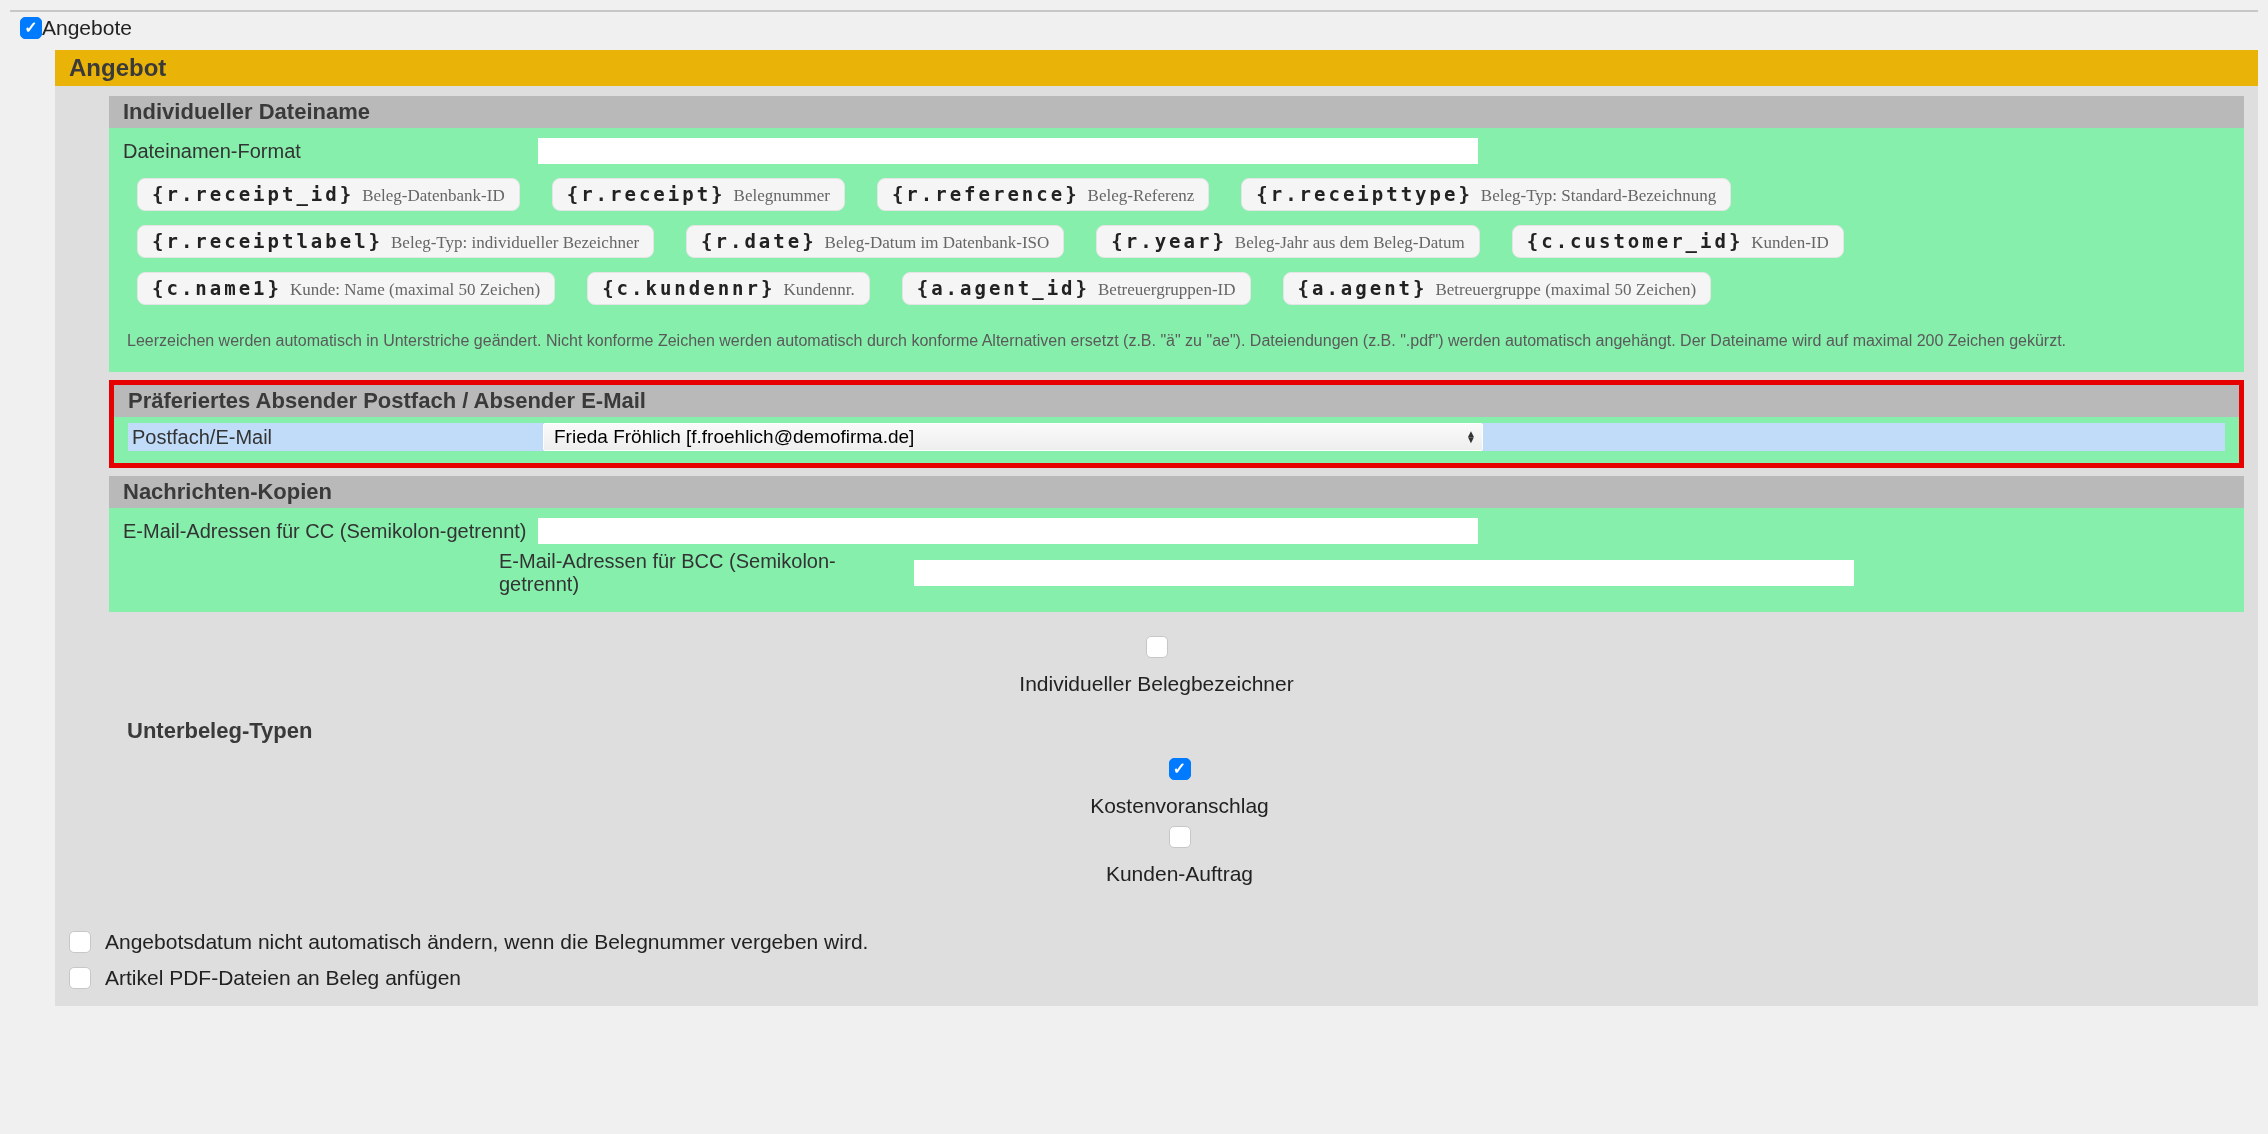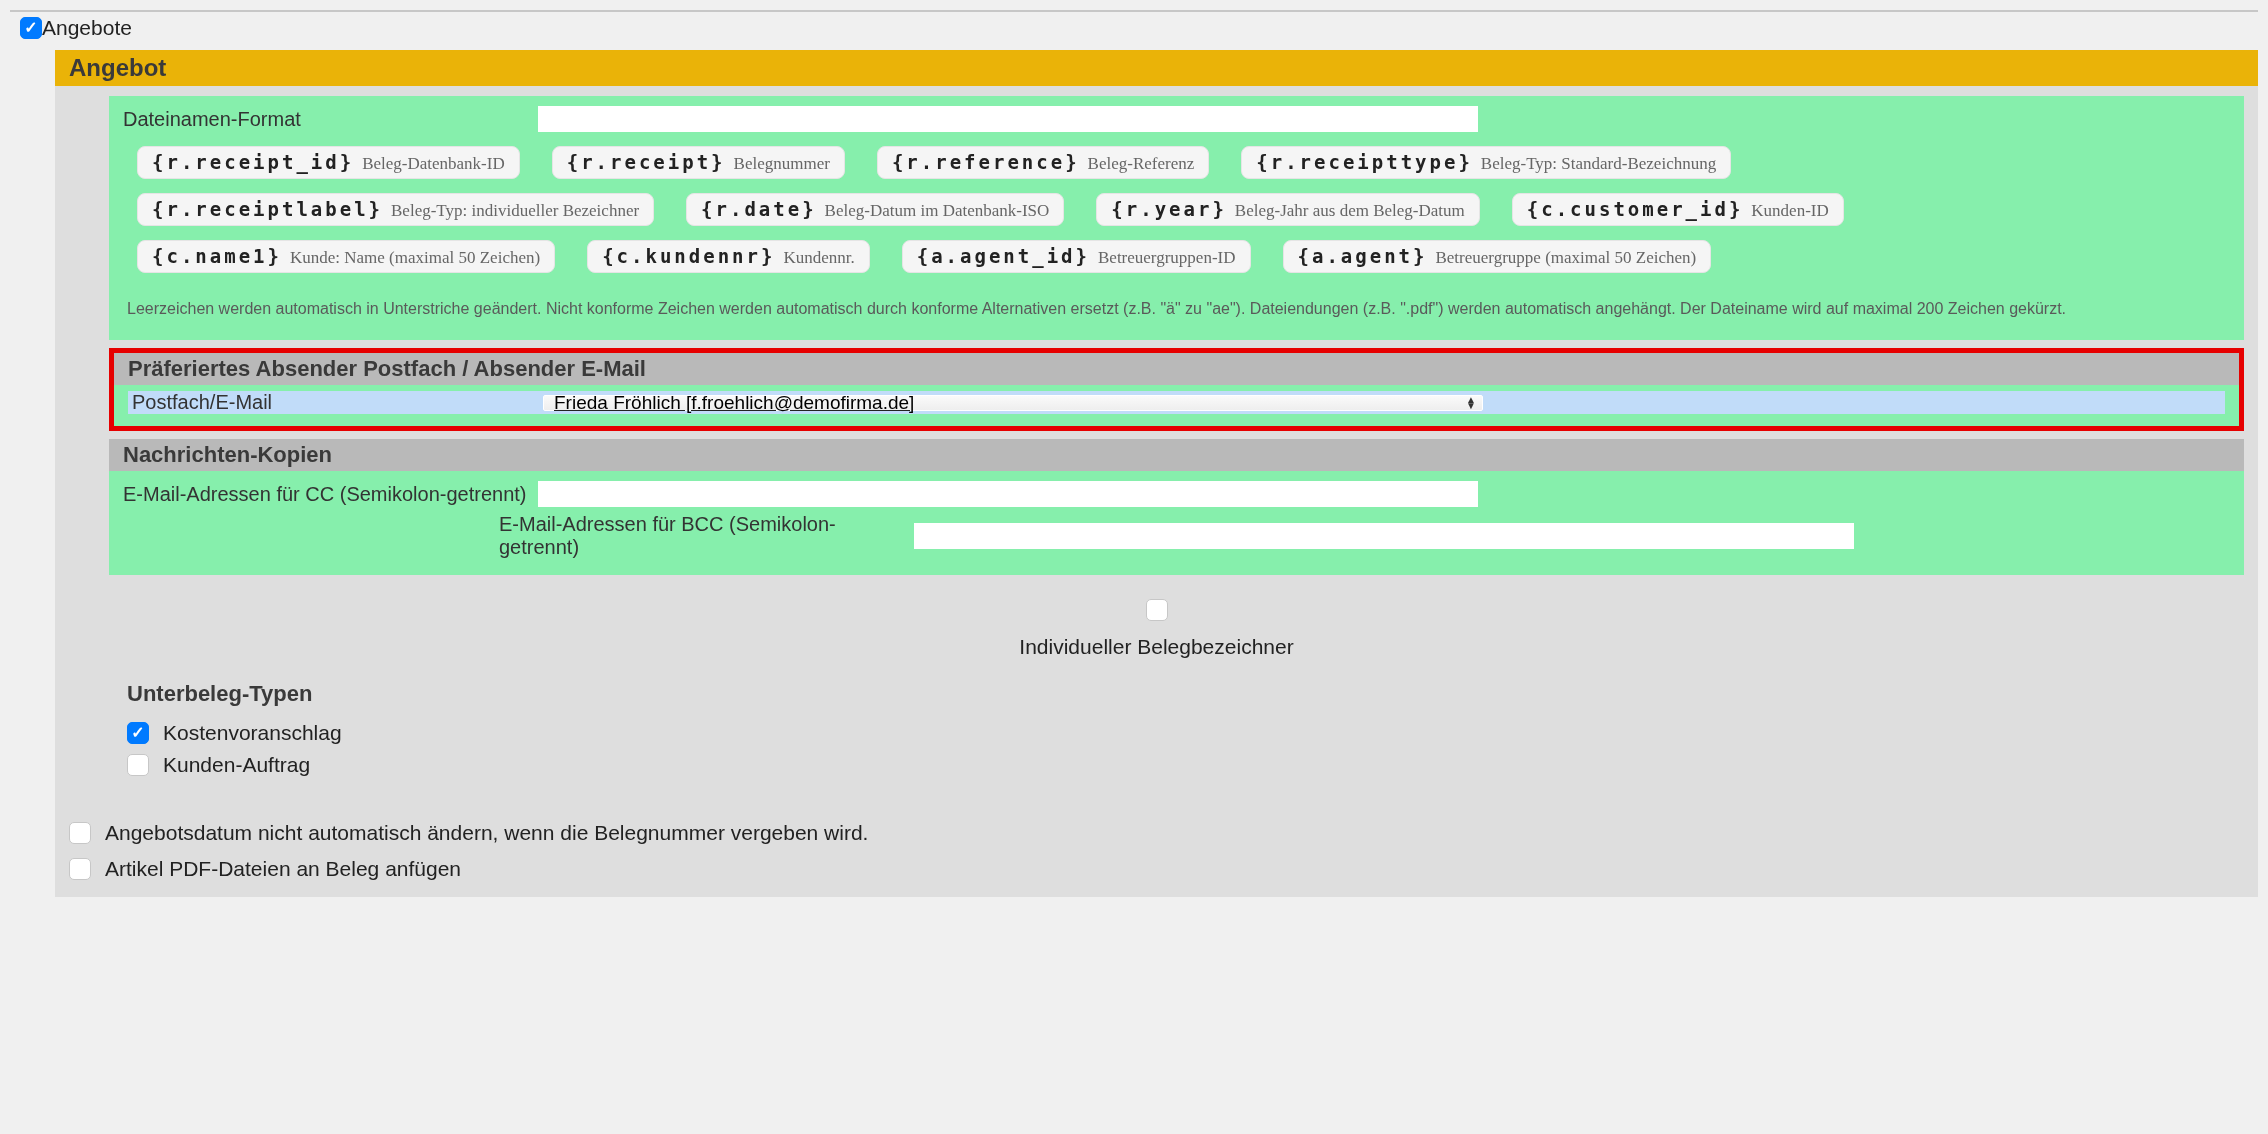--- a/index.html
+++ b/index.html
@@ -148,25 +148,24 @@
     .row-selected {
       background: #c1dcf9;
     }
     .select-wrap {
       flex: 1;
       max-width: 940px;
       position: relative;
       background: linear-gradient(#fafafa, #eee);
       border: 1px solid #fff;
       border-radius: 2px;
-      height: 16px;
+      height: 28px;
       display: flex;
       align-items: center;
       padding: 0 40px 0 10px;
-      text-decoration: underline;
     }
     .select-value {
       font-size: 19px;
       color: #000;
     }
     .select-arrows {
       position: absolute;
       right: 6px;
       top: 50%;
       transform: translateY(-50%);
@@ -197,35 +196,37 @@
       font-size: 22px;
       font-weight: bold;
       color: #3a3a3a;
       padding: 4px 0 10px 0;
     }
     .ub-check-row {
       display: flex;
       align-items: center;
       gap: 14px;
       padding: 4px 0;
+      flex-direction: column;
     }
   </style>
 </head>
 <body>
 
 <div class="top-row">
   <span id="cb-angebote" class="checkbox checked"></span>
   <span class="top-label">Angebote</span>
 </div>
 
 <div class="main-panel">
   <div class="panel-header">Angebot</div>
   <div class="panel-body">
 
     <div class="sub-panel">
+      <div class="sub-header">Individueller Dateiname</div>
       <div class="sub-body">
         <div class="field-row">
           <div class="field-label">Dateinamen-Format</div>
           <div class="field-input">
             <input type="text" class="text-input" value="" style="">
           </div>
         </div>
 
         <div class="tag-rows" id="tag-rows">
             <div class="tag-row">

